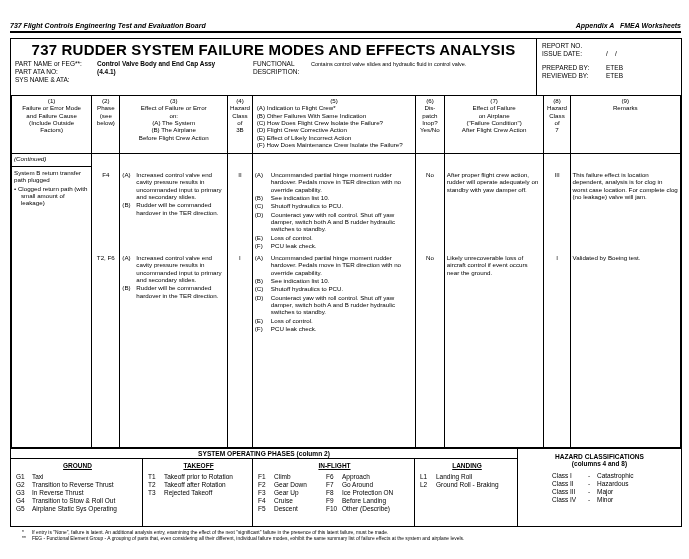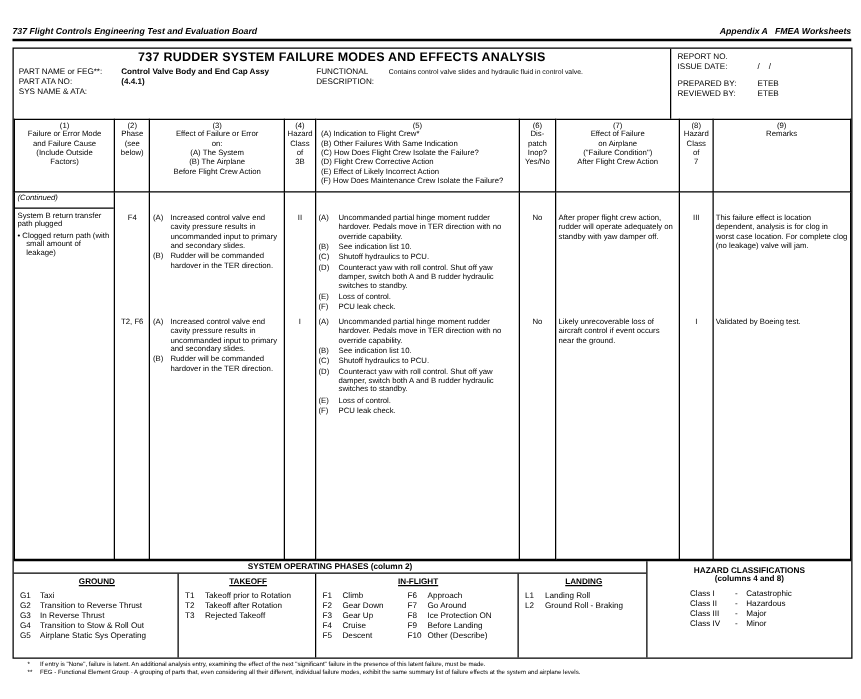--- a/index.html
+++ b/index.html
@@ -12,21 +12,21 @@
   .page-header {
     display:flex; justify-content:space-between; align-items:flex-end;
     margin:22px 8px 0 10px; padding-bottom:2px; border-bottom:2px solid #000;
     font-size:7px; font-style:italic; font-weight:bold; white-space:pre;
   }
   
   .main-table { margin:5px 7px 0 10px; border:1.5px solid #000; }
   
   .title-block { display:flex; height:56px; }
   .title-left { flex:1; display:flex; flex-direction:column; }
-  .sheet-title { text-align:center; font-weight:bold; font-size:10px; padding-top:2px; letter-spacing:.2px; }
+  .sheet-title { text-align:center; font-weight:bold; font-size:15px; padding-top:2px; letter-spacing:.2px; }
   .part-info { display:flex; flex:1; padding:2px 0 0 4px; }
   .part-left { width:238px; }
   .pi-row { display:flex; line-height:1.25; }
   .pi-label { width:82px; white-space:nowrap; }
   .pi-value { font-weight:bold; white-space:nowrap; }
   .part-right { flex:1; display:flex; }
   .func-label { width:58px; white-space:pre-line; line-height:1.25; }
   .func-value { flex:1; font-size:5.5px; padding-top:1px; padding-right:4px; }
   .report-box { width:145px; border-left:1.5px solid #000; padding:3px 5px; line-height:1.3; }
   .rb-row { display:flex; }

